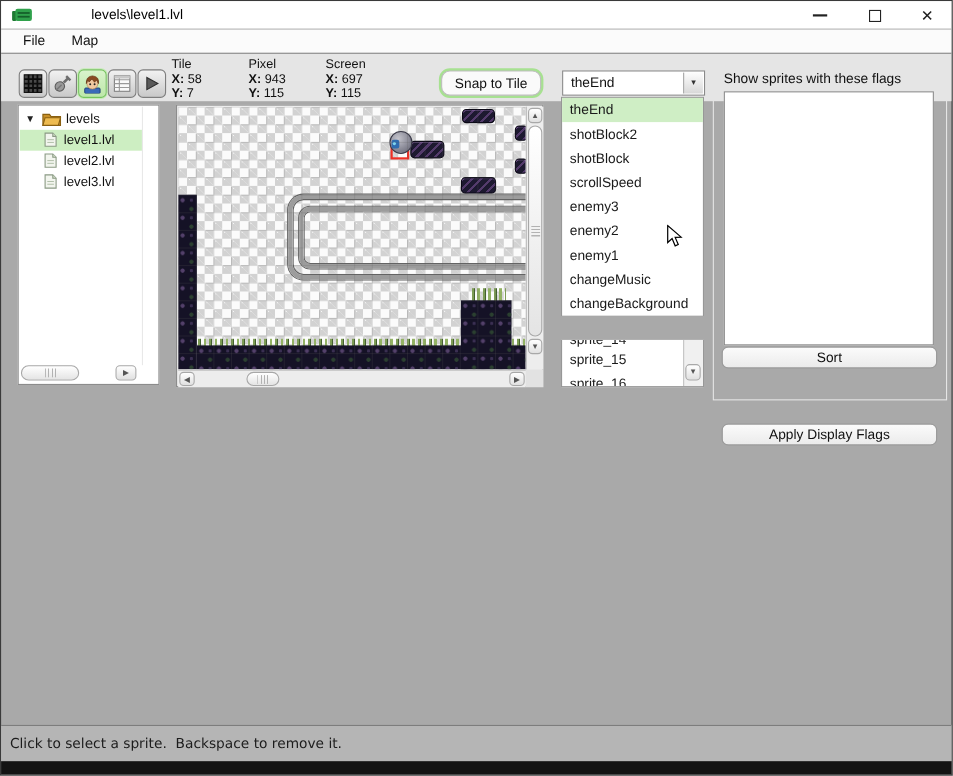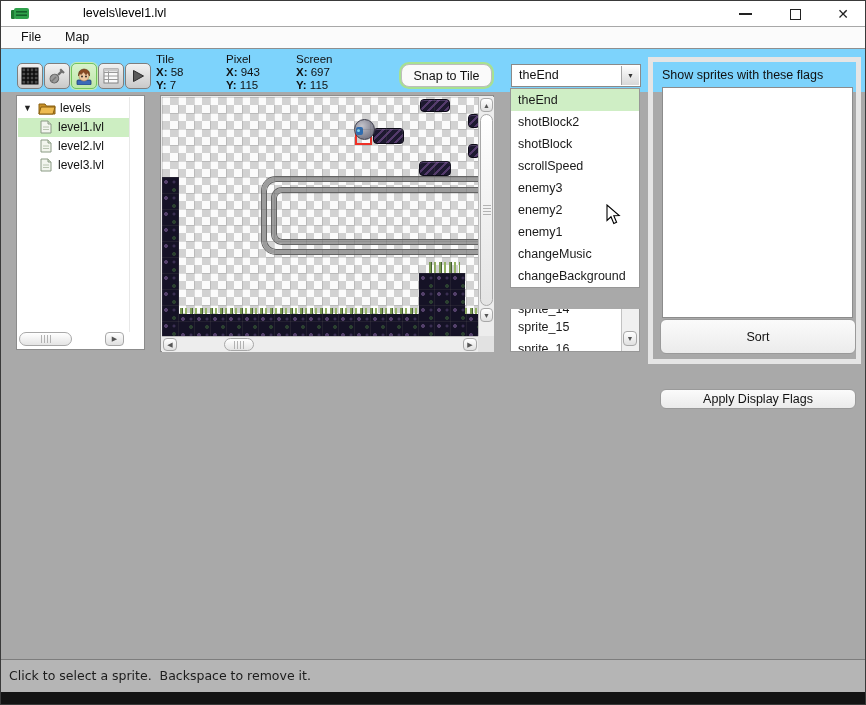--- a/index.html
+++ b/index.html
@@ -14,21 +14,21 @@
   .winbtn { position:absolute; top:0; width:44px; height:26px; display:flex; align-items:center; justify-content:center; }
   .min-glyph { width:13px; height:2px; background:#222; }
   .max-glyph { width:11px; height:11px; border:1.5px solid #222; }
   .close-glyph { font-size:14px; color:#222; line-height:1; }
 
   
   .menubar { position:absolute; left:1px; top:27px; width:864px; height:21px; background:#fbfbfb; }
   .menu-item { position:absolute; top:0; height:21px; line-height:21px; font-size:12.5px; color:#111; padding:0 6px; }
 
   
-  .toolbar { position:absolute; left:1px; top:48px; width:864px; height:44px; background:#7dd3fc; border-top:1px solid #8f8f8f; }
+  .toolbar { position:absolute; left:1px; top:48px; width:864px; height:44px; background:#e5e5e5; border-top:1px solid #8f8f8f; }
   .toolbtn { position:absolute; top:14px; width:26px; height:26px; border:1px solid #7e7e7e; border-radius:5px;
              background:linear-gradient(#f2f2f2,#c9c9c9); display:flex; align-items:center; justify-content:center; }
   .toolbtn.selected { border:1px solid #74c45c; background:linear-gradient(#d9f3cc,#bde8a9); box-shadow:0 0 0 1px #c4ecb4; }
   .coord-group { position:absolute; top:4px; font-size:11.5px; color:#111; line-height:13px; }
   .coord-group b { font-weight:bold; }
   .snap-btn { position:absolute; left:400px; top:15px; width:91px; height:23px; border-radius:8px;
               background:#fafafa; border:1px solid #bdbdbd; box-shadow:0 0 0 2px #a7e191;
               font-size:12.5px; color:#111; display:flex; align-items:center; justify-content:center; }
   .combo { position:absolute; left:510px; top:15px; width:130px; height:23px; background:#fff; border:1px solid #8a8a8a; }
   .combo-value { position:absolute; left:7px; top:0; line-height:21px; font-size:12.5px; color:#111; }
@@ -87,21 +87,21 @@
   
   .popup { position:absolute; left:510px; top:88px; width:130px; background:#fff; border:1px solid #979797; z-index:50; }
   .popup-item { height:22px; line-height:22px; padding-left:7px; font-size:12.5px; color:#1a1a1a; }
   .popup-item.selected { background:#cfeec5; }
   .sprite-frag { position:absolute; left:510px; top:309px; width:130px; height:43px; background:#fff;
     border:1px solid #979797; border-top:none; overflow:hidden; z-index:40; }
   .frag-item { position:absolute; left:7px; font-size:12.5px; color:#1a1a1a; line-height:16px; }
   .frag-sb { position:absolute; right:0; top:0; bottom:0; width:18px; background:#f0f0f0; border-left:1px solid #c2c2c2; }
 
   
-  .right-panel { position:absolute; left:648px; top:57px; width:213px; height:307px; border:5px solid #e5e5e5; }
+  .right-panel { position:absolute; left:648px; top:57px; width:213px; height:307px; border:1px solid #e5e5e5; }
   .rp-header { position:absolute; left:9px; top:6px; font-size:12.5px; color:#111; }
 
   
   .statusbar { position:absolute; left:1px; top:659px; width:864px; height:33px; background:#b5b5b5; border-top:1px solid #7d7d7d; }
   .status-text { position:absolute; left:8px; top:8px; font-size:12.5px; color:#1c1c1c; font-family:"DejaVu Sans",sans-serif; white-space:pre; }
   .bottom-strip { position:absolute; left:1px; top:692px; width:864px; height:12px; background:#131313; }
 
   .cursor { position:absolute; z-index:99; pointer-events:none; }
 </style>
 </head>
@@ -312,21 +312,21 @@
     <div class="popup-item">enemy3</div>
     <div class="popup-item">enemy2</div>
     <div class="popup-item">enemy1</div>
     <div class="popup-item">changeMusic</div>
     <div class="popup-item">changeBackground</div>
   </div>
 
   <div class="right-panel">
     <div class="rp-header">Show sprites with these flags</div>
     <div class="panel" style="left:9px; top:25px; width:191px; height:231px;"></div>
-    <div class="btn" style="left:7px; top:257px; width:196px; height:35px;">Sort</div>
+    <div class="btn" style="left:7px; top:257px; width:196px; height:20px;">Sort</div>
     <div class="btn" style="left:7px; top:279px; width:196px; height:20px;margin-top:48px;">Apply Display Flags</div>
   </div>
 
   <svg class="cursor" style="left:606px; top:204px;" width="15" height="21" viewBox="0 0 15 21">
     <path d="M1 1 L1 16.5 L5 12.8 L7.8 19.5 L10.6 18.3 L7.8 11.8 L13.2 11.6 Z" fill="#fff" stroke="#000" stroke-width="1.1"></path>
   </svg>
 
   <div class="statusbar">
     <span class="status-text">Click to select a sprite.  Backspace to remove it.</span>
   </div>

